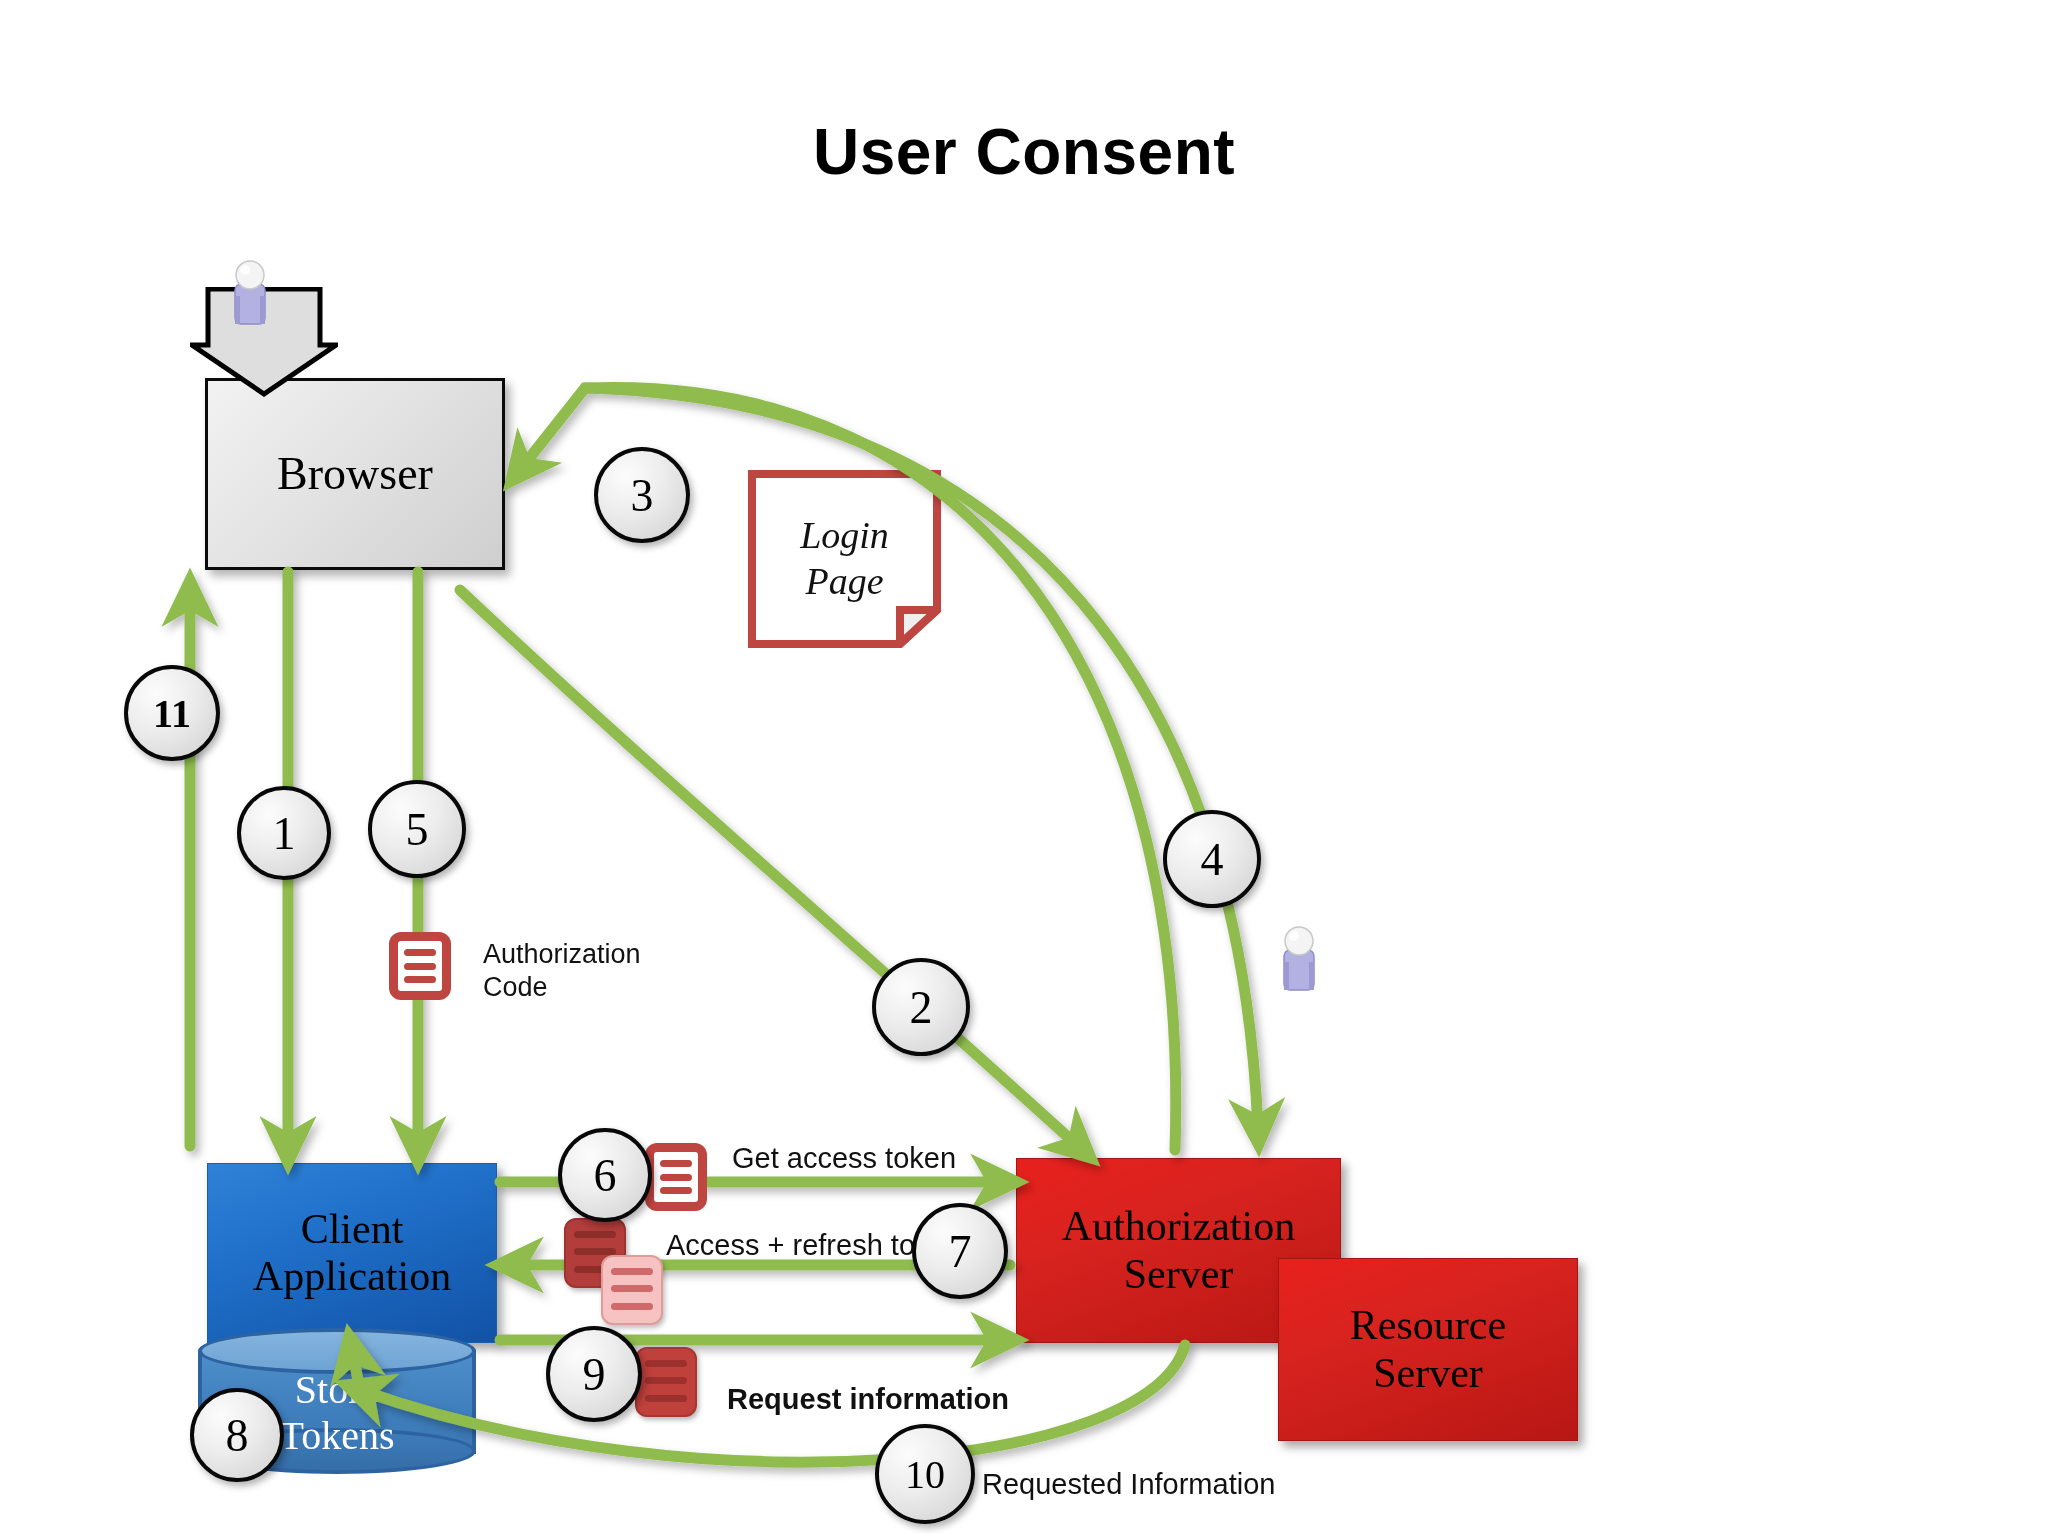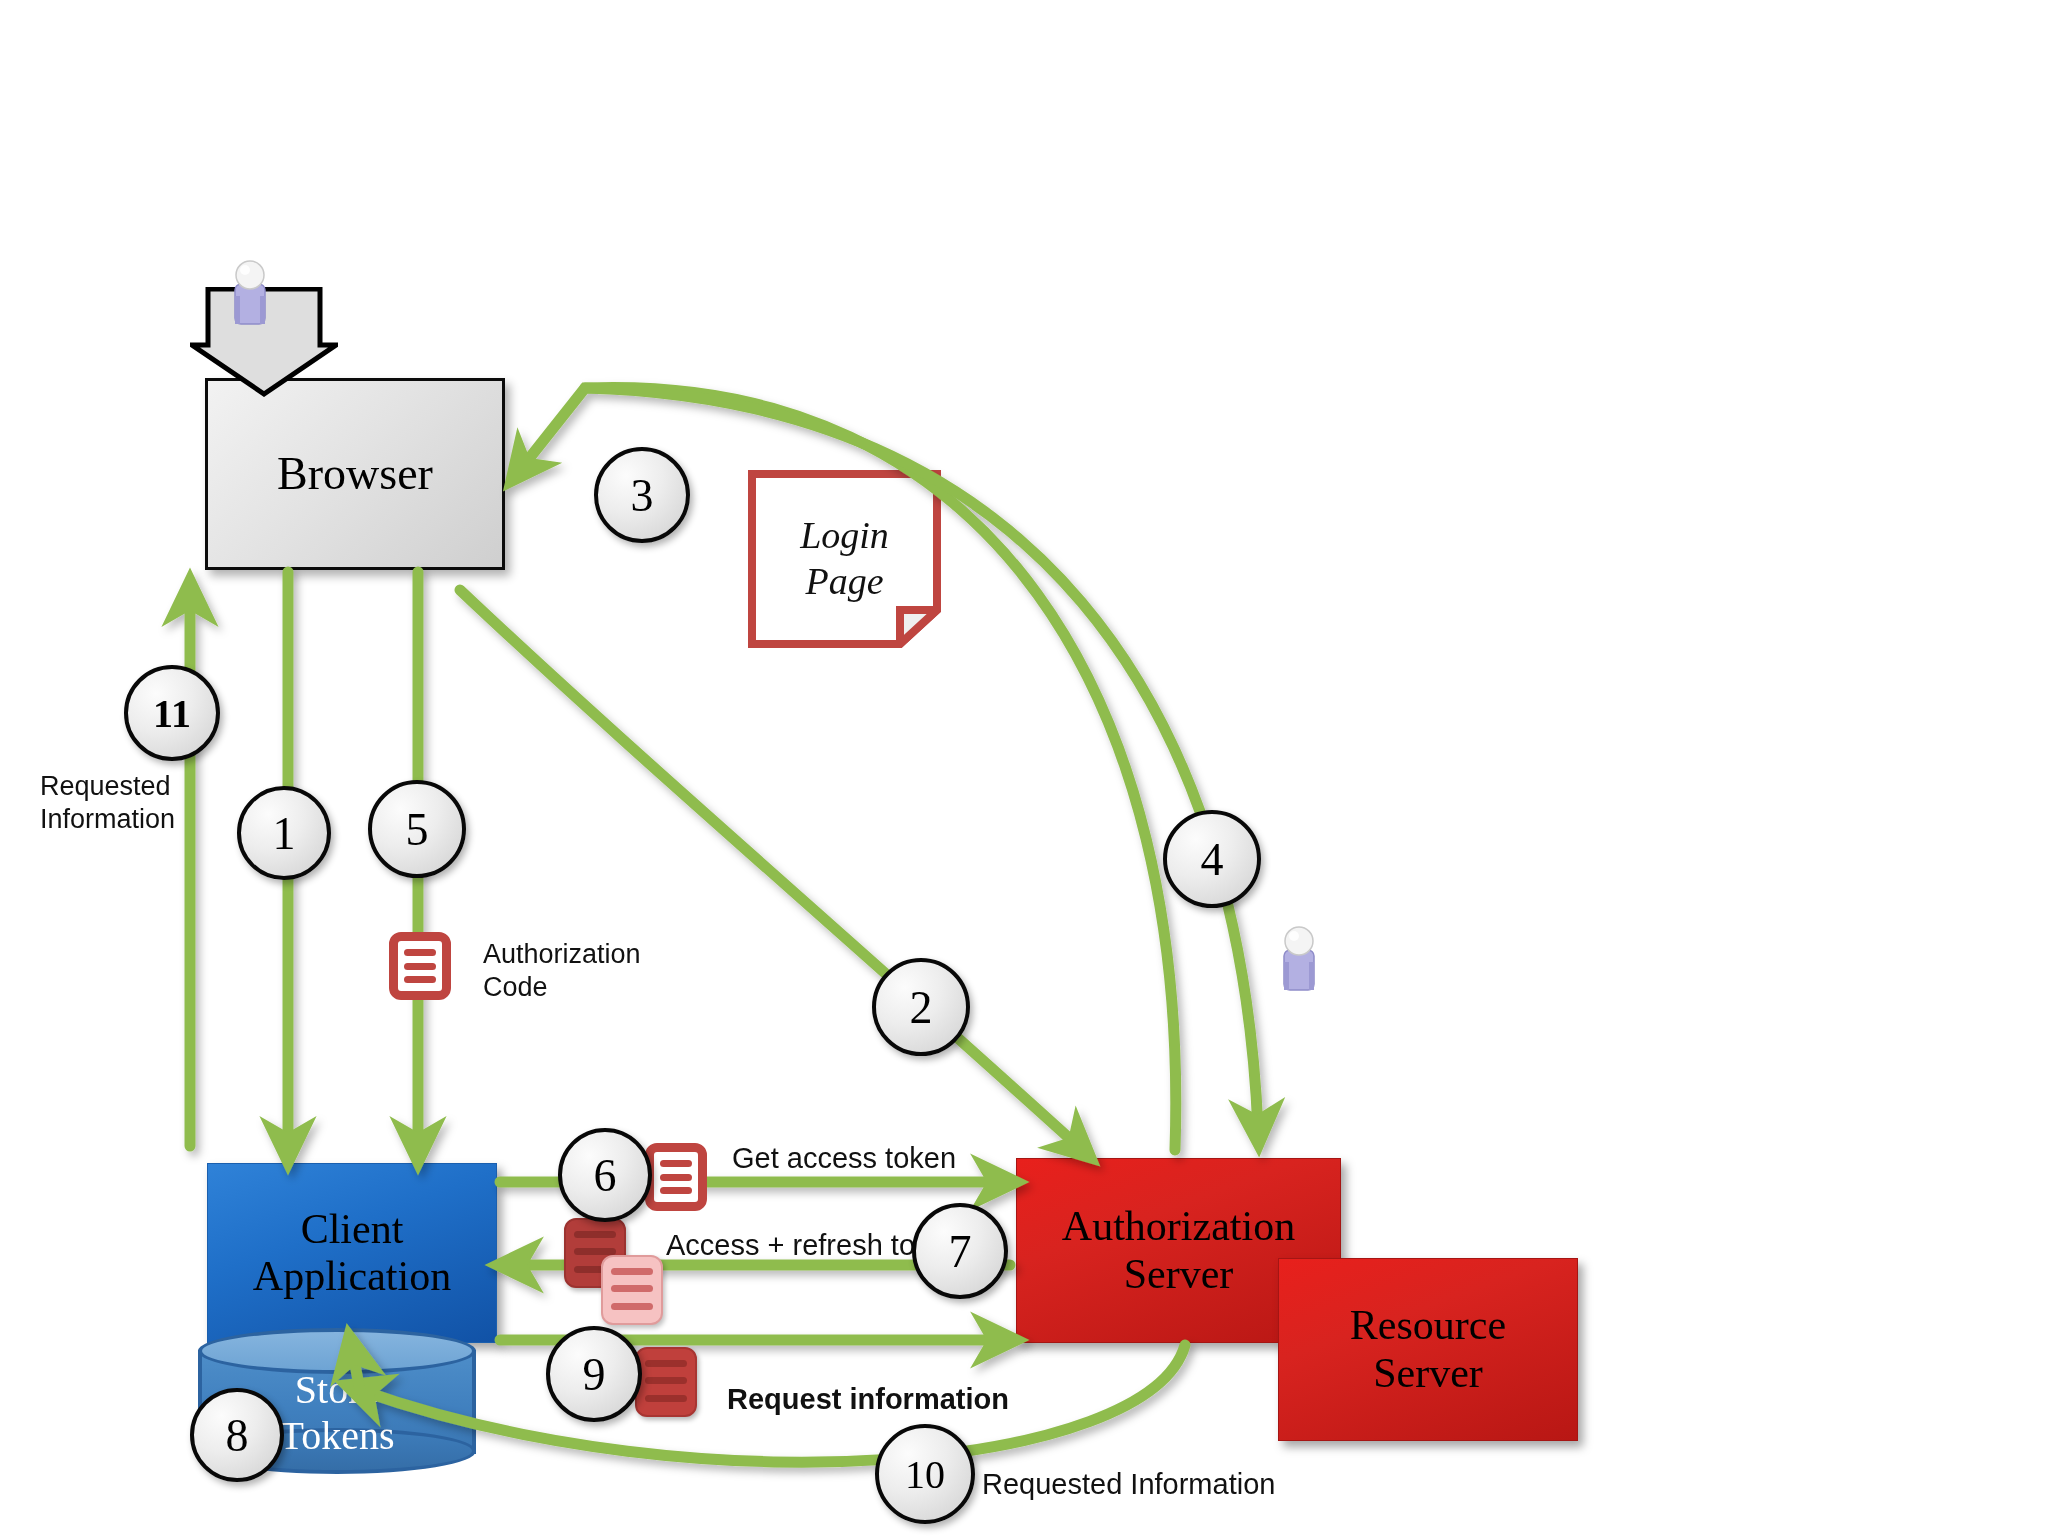--- a/index.html
+++ b/index.html
@@ -99,20 +99,21 @@
 
   svg.flow{position:absolute;left:0;top:0;width:2048px;height:1536px;
            pointer-events:none;z-index:10;}
   .boxlayer{z-index:20;}
 </style>
 </head>
 <body>
 
 <div id="stage">
 
+  <div class="title">User Consent</div>
 
   <svg class="flow" viewBox="0 0 2048 1536">
     <defs>
       <filter id="sh" x="-30%" y="-30%" width="170%" height="170%">
         <feDropShadow dx="4" dy="5" stdDeviation="4" flood-color="#000" flood-opacity="0.28"></feDropShadow>
       </filter>
       <marker id="ah" markerWidth="6" markerHeight="6" refX="3.1" refY="3" orient="auto" markerUnits="strokeWidth">
         <path d="M0.2,0.4 L5.6,3 L0.2,5.6 L1.7,3 Z" fill="#8fbc4e"></path>
       </marker>
     </defs>
@@ -276,24 +277,20 @@
   </div>
 
   <div class="step" style="left:875px;top:1424px;width:92px;height:92px;font-size:40px;">
     <span>10</span>
   </div>
 
   <div class="step" style="left:124px;top:665px;width:88px;height:88px;font-size:40px;font-weight:bold;">
     <span>11</span>
   </div>
 
-  <div class="lab" style="left:40px;top:770px;width:215px;font-size:27px;">
-    <div>Requested</div>
-    <div>Information</div>
-  </div>
 
   <div class="lab" style="left:483px;top:938px;width:250px;font-size:27px;">
     <div>Authorization</div>
     <div>Code</div>
   </div>
 
   <div class="lab" style="left:732px;top:1141px;font-size:29px;">Get access token</div>
 
   <div class="lab" style="left:666px;top:1228px;font-size:29px;">Access + refresh token</div>
 

